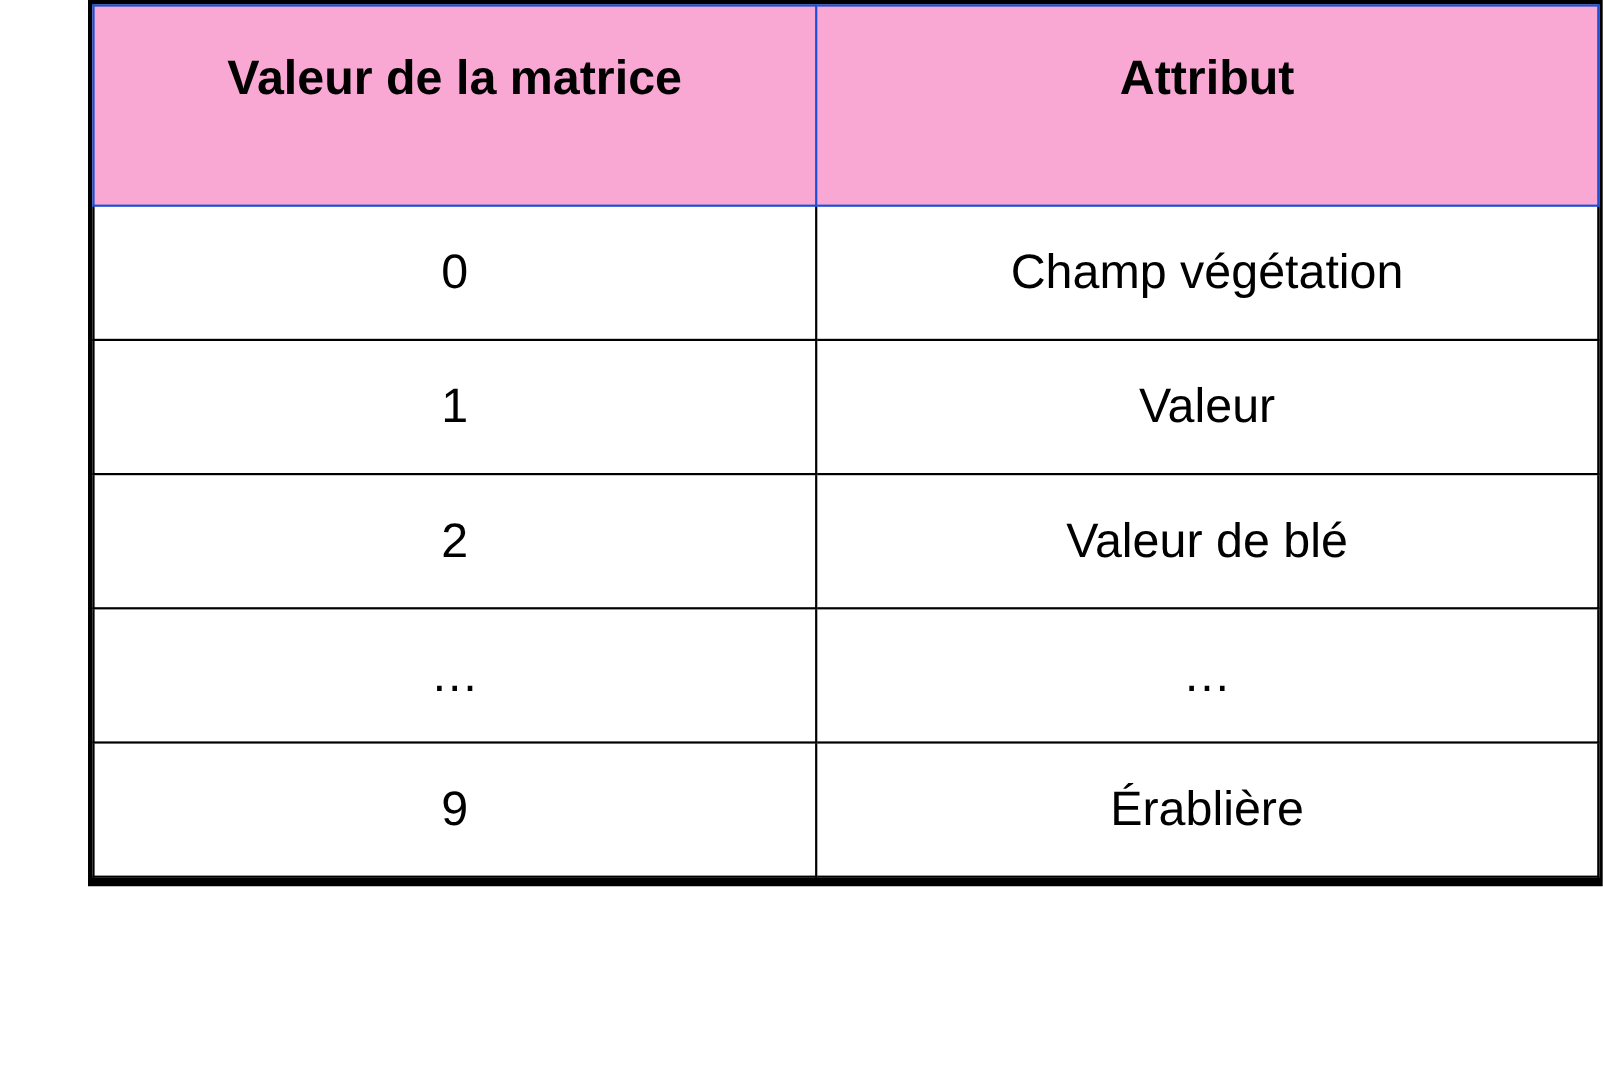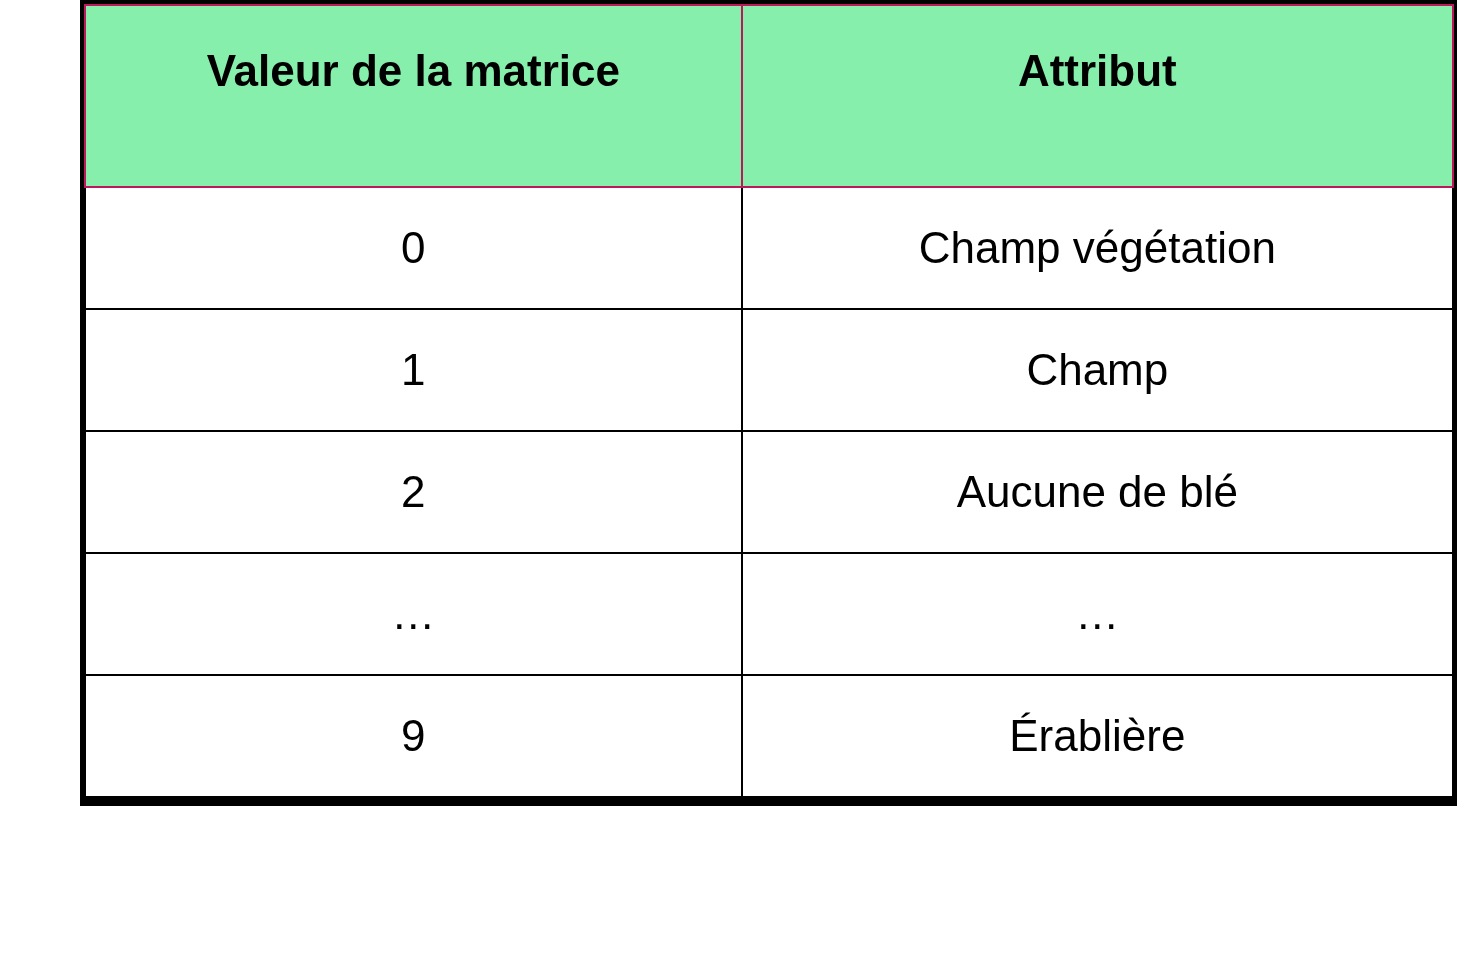--- a/index.html
+++ b/index.html
@@ -15,26 +15,26 @@
     }
     .table-container {
       border: 4px solid #000000;
       border-bottom: 8px solid #000000;
     }
     table {
       border-collapse: collapse;
       width: 1370px;
     }
     th {
-      background-color: #86efac;
+      background-color: #f9a8d4;
       font-weight: bold;
       font-size: 44px;
       padding: 40px 30px 90px 30px;
       text-align: center;
-      border: 2px solid #be185d;
+      border: 2px solid #1d4ed8;
       vertical-align: top;
     }
     td {
       font-size: 44px;
       padding: 35px 30px;
       text-align: center;
       border: 2px solid #000000;
       font-weight: 400;
     }
     th:first-child, td:first-child {
@@ -55,25 +55,25 @@
         <th>Attribut</th>
       </tr>
     </thead>
     <tbody>
       <tr>
         <td>0</td>
         <td>Champ végétation</td>
       </tr>
       <tr>
         <td>1</td>
-        <td>Champ</td>
+        <td>Valeur</td>
       </tr>
       <tr>
         <td>2</td>
-        <td>Aucune de blé</td>
+        <td>Valeur de blé</td>
       </tr>
       <tr>
         <td>…</td>
         <td>…</td>
       </tr>
       <tr>
         <td>9</td>
         <td>Érablière</td>
       </tr>
     </tbody>

